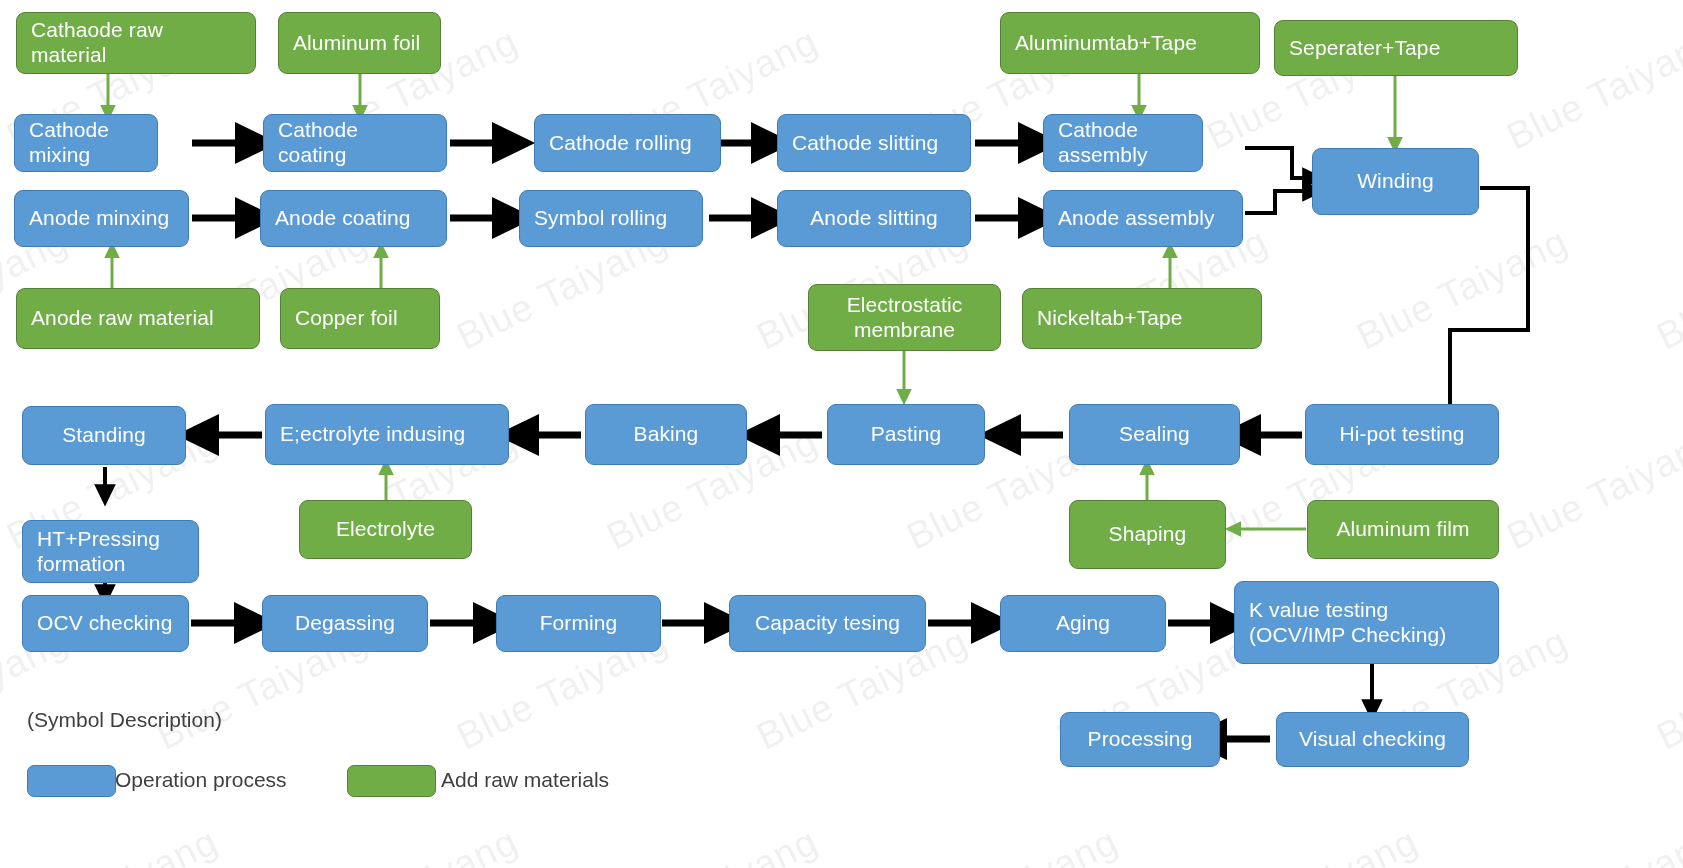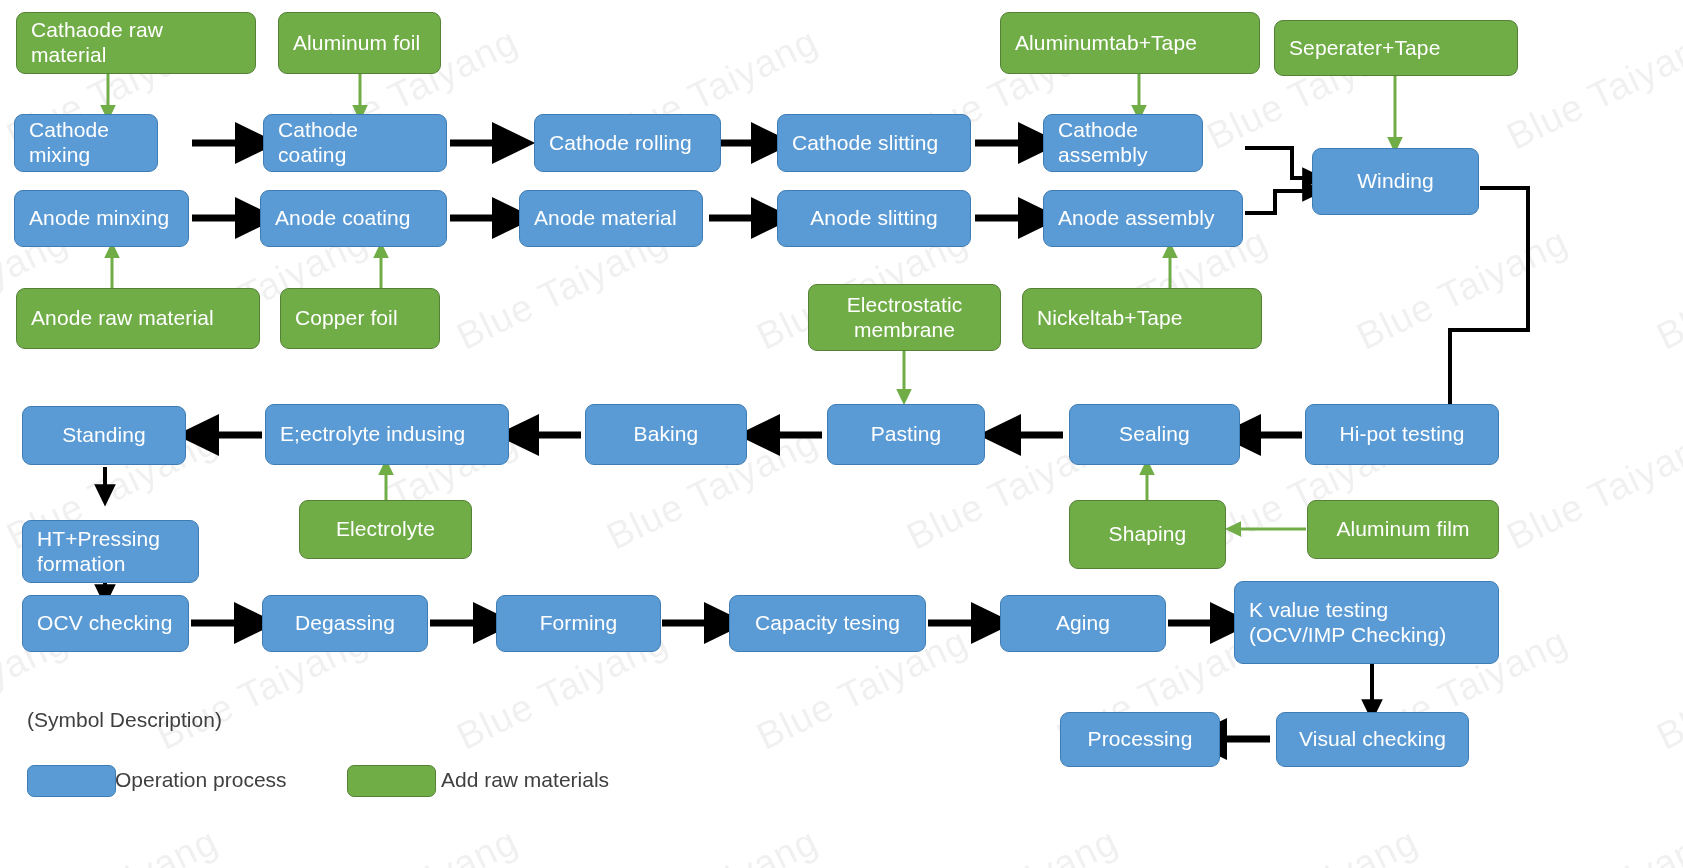--- a/index.html
+++ b/index.html
@@ -147,21 +147,21 @@
 
   <div class="node blue l" style="left:14px;top:114px;width:144px;height:58px;">Cathode mixing</div>
   <div class="node blue l" style="left:263px;top:114px;width:184px;height:58px;">Cathode coating</div>
   <div class="node blue l" style="left:519px;top:114px;width:187px;height:58px;margin-left:15px;">Cathode rolling</div>
   <div class="node blue l" style="left:777px;top:114px;width:194px;height:58px;">Cathode slitting</div>
   <div class="node blue l" style="left:1043px;top:114px;width:160px;height:58px;">Cathode assembly</div>
   <div class="node blue c" style="left:1312px;top:148px;width:167px;height:67px;">Winding</div>
 
   <div class="node blue l" style="left:14px;top:190px;width:175px;height:57px;">Anode minxing</div>
   <div class="node blue l" style="left:260px;top:190px;width:187px;height:57px;">Anode coating</div>
-  <div class="node blue l" style="left:519px;top:190px;width:184px;height:57px;">Anode material</div>
+  <div class="node blue l" style="left:519px;top:190px;width:184px;height:57px;">Symbol rolling</div>
   <div class="node blue c" style="left:777px;top:190px;width:194px;height:57px;">Anode slitting</div>
   <div class="node blue l" style="left:1043px;top:190px;width:200px;height:57px;">Anode assembly</div>
 
   <div class="node green l" style="left:16px;top:288px;width:244px;height:61px;">Anode raw material</div>
   <div class="node green l" style="left:280px;top:288px;width:160px;height:61px;">Copper foil</div>
   <div class="node green c" style="left:808px;top:284px;width:193px;height:67px;white-space:pre-line;">Electrostatic
 membrane</div>
   <div class="node green l" style="left:1022px;top:288px;width:240px;height:61px;">Nickeltab+Tape</div>
 
   <div class="node blue c" style="left:1305px;top:404px;width:194px;height:61px;">Hi-pot testing</div>

